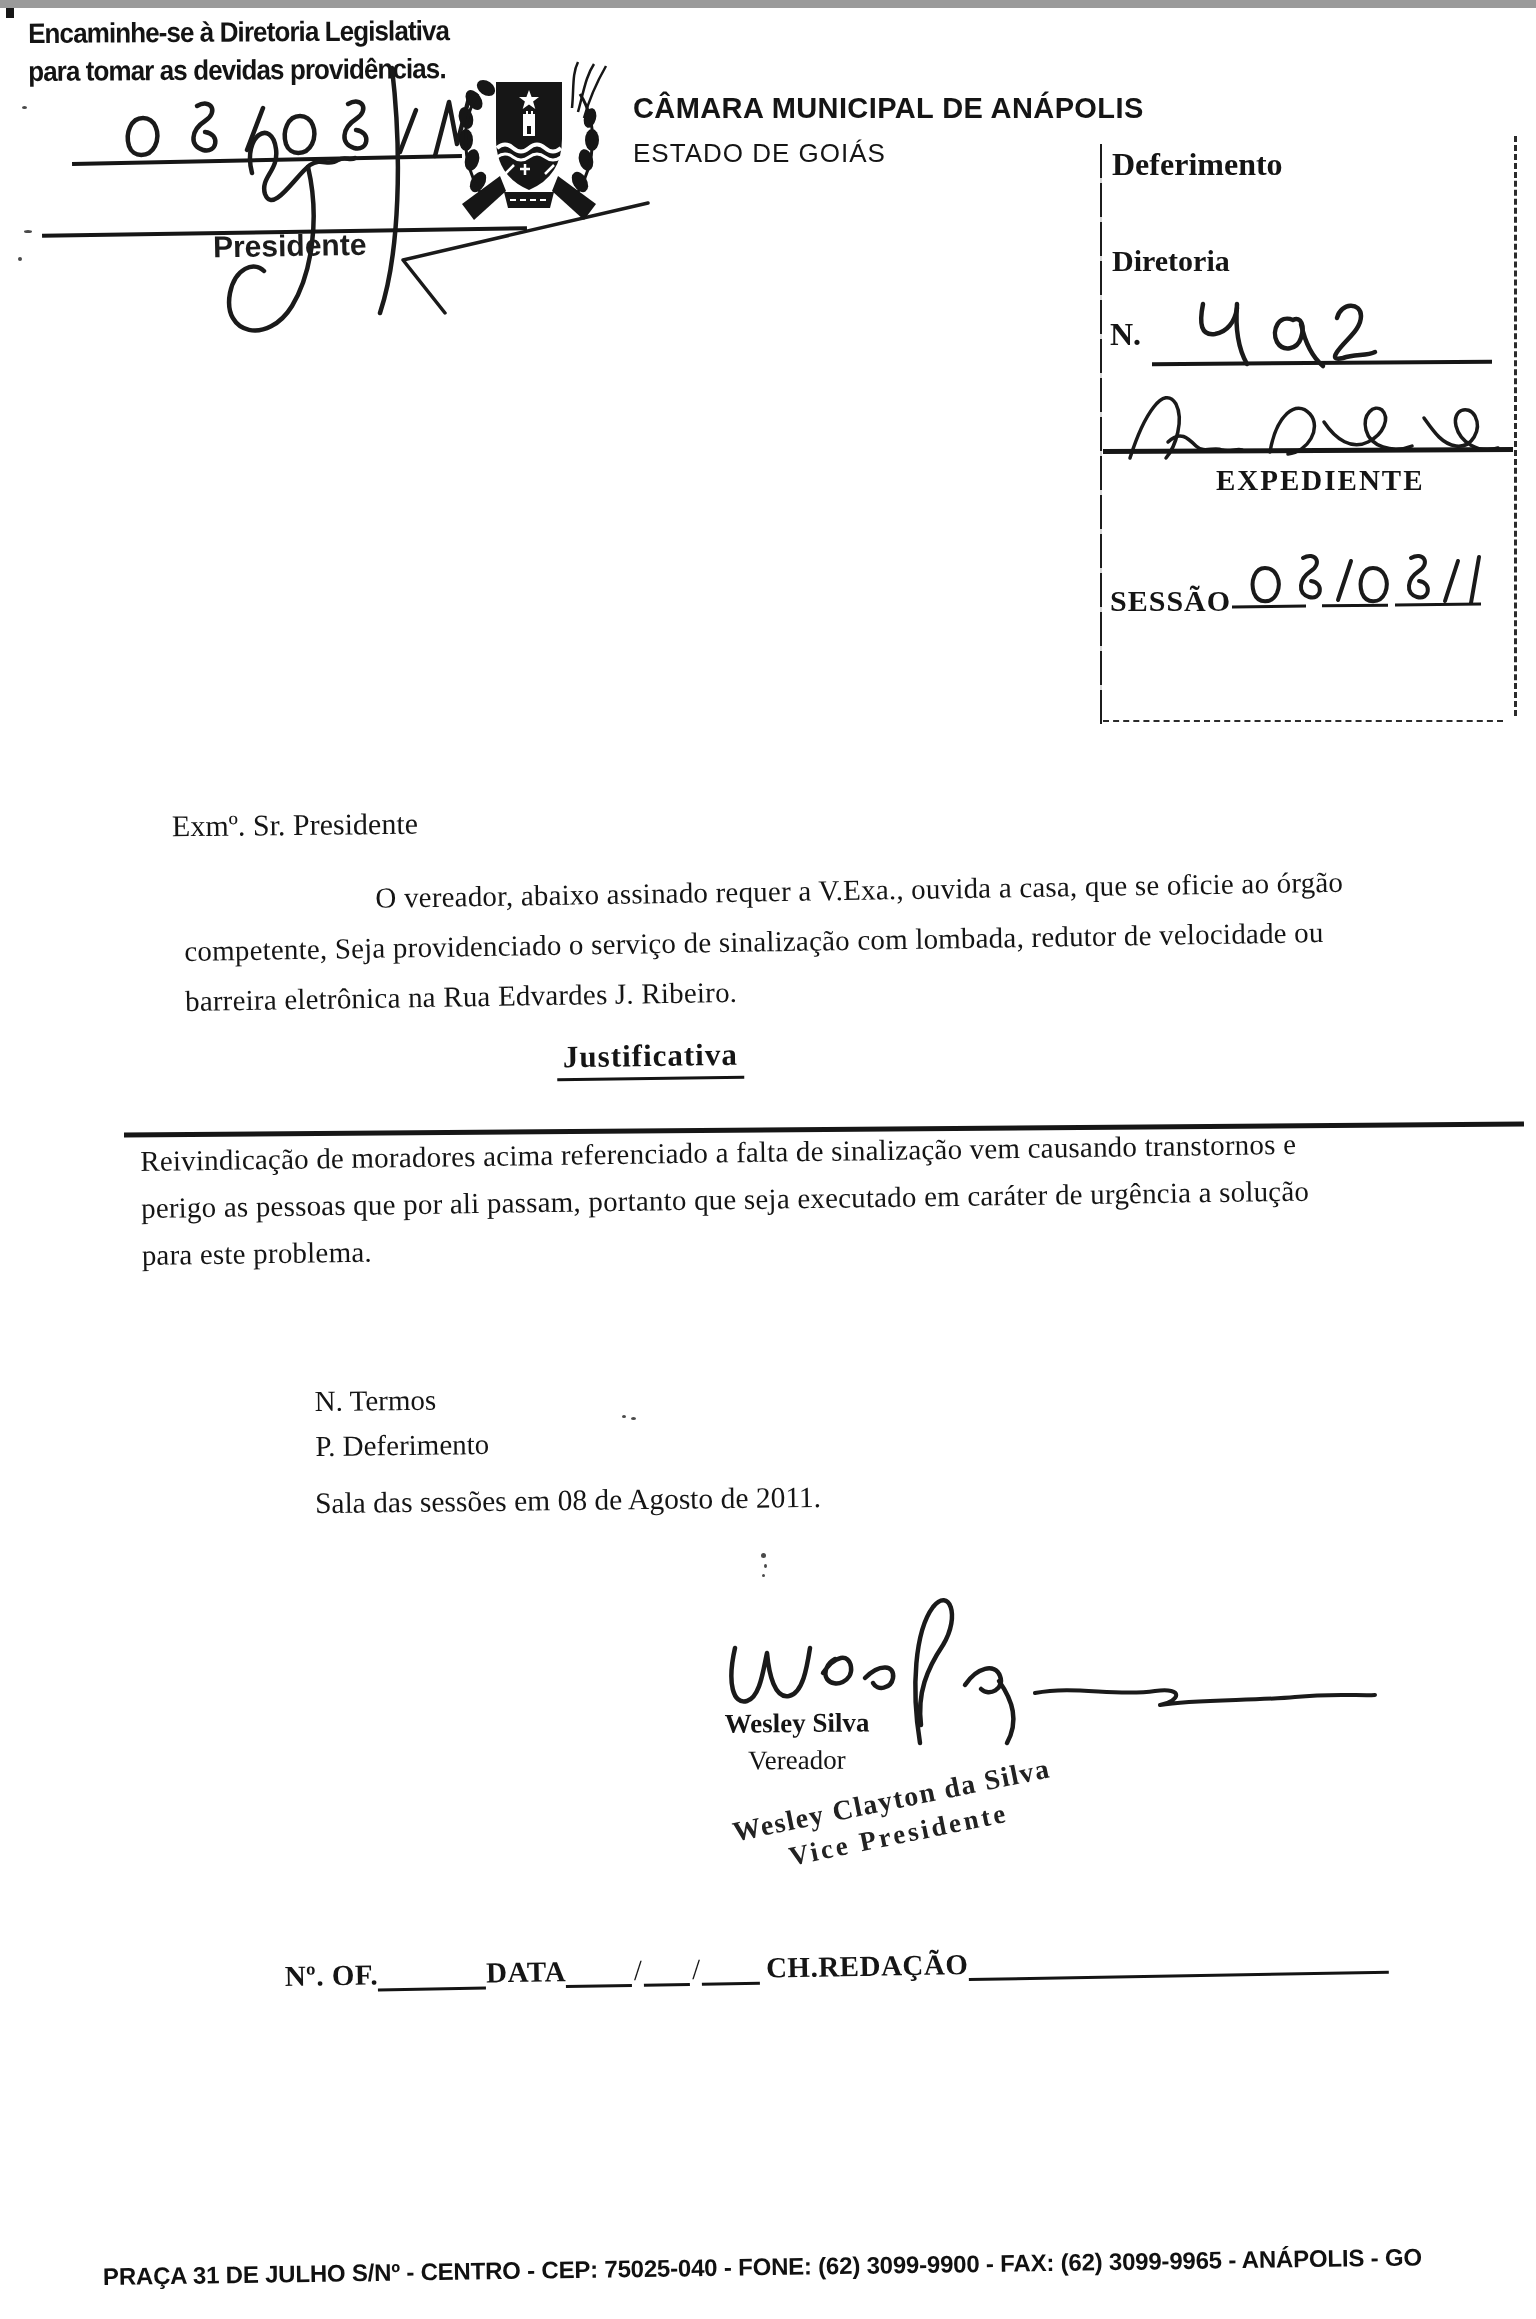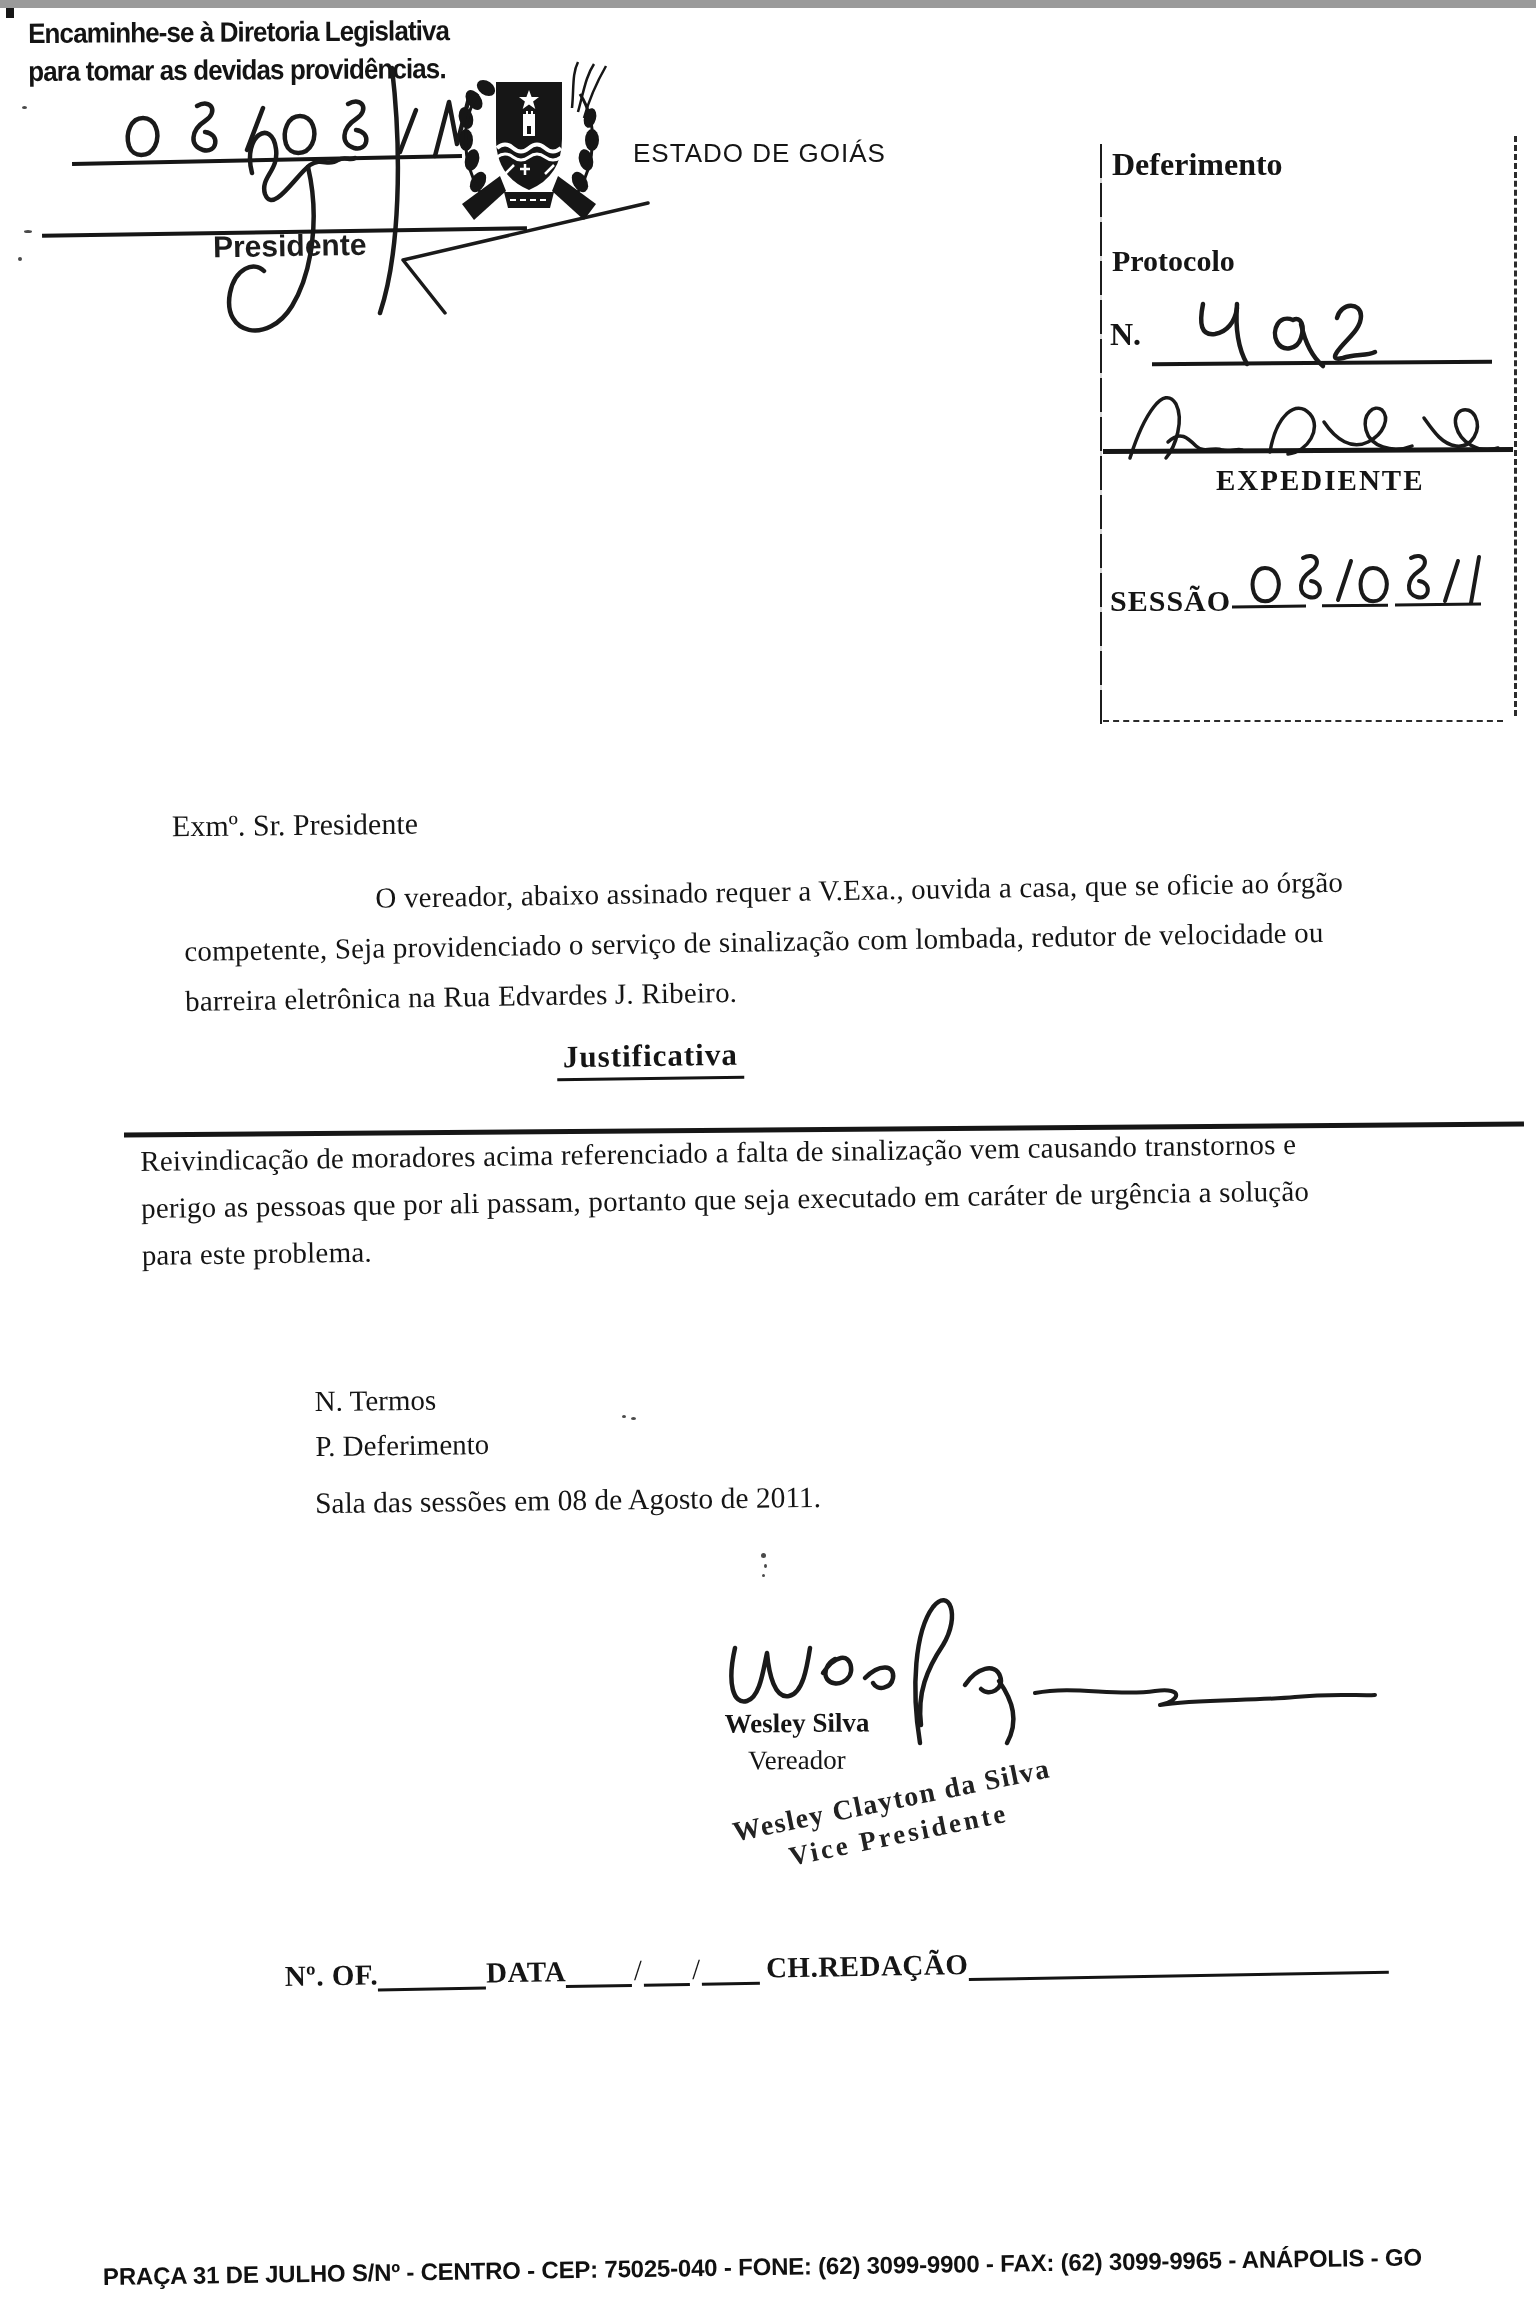--- a/index.html
+++ b/index.html
@@ -152,28 +152,29 @@
         <path d="M49,88 q8,-7 16,0 t16,0 t16,0 t16,0" stroke-width="4"></path>
         <path d="M49,97 q8,-6 16,0 t16,0 t16,0 t16,0" stroke-width="3"></path>
         <path d="M57,114 l9,-9" stroke-width="2.5"></path>
         <path d="M77,104 v11 M72,109 h10" stroke-width="2.5"></path>
         <path d="M97,114 l9,-9" stroke-width="2.5"></path>
         <path d="M62,140 h6 M72,140 h6 M82,140 h6 M92,140 h6" stroke-width="2"></path>
       </g>
     </svg>
   </div>
 
+  <div class="abs org-name">CÂMARA MUNICIPAL DE ANÁPOLIS</div>
   <div class="abs org-sub">ESTADO DE GOIÁS</div>
 
   <div class="abs box-left"></div>
   <div class="abs box-right"></div>
   <div class="abs box-bottom"></div>
 
   <div class="abs req-label">Deferimento</div>
-  <div class="abs protocolo-label">Protocolo</div>
+  <div class="abs protocolo-label">Diretoria</div>
   <div class="abs n-label">N.</div>
   <div class="abs rule n-underline"></div>
 
   <div class="abs" style="left:1175px;top:282px;" aria-label="492">
     <svg width="210" height="82" viewBox="0 0 210 82" fill="none" stroke="#1a1a1a" stroke-width="4.5" stroke-linecap="round" stroke-linejoin="round">
       <path d="M28,14 C24,34 26,46 40,44 C52,42 60,32 62,18"></path>
       <path d="M62,14 C60,40 64,60 72,74"></path>
       <path d="M118,30 C104,24 96,40 102,52 C108,62 122,60 126,48 C130,36 126,26 118,30"></path>
       <path d="M126,34 C130,52 136,66 148,76"></path>
       <path d="M162,28 C166,12 186,12 186,26 C186,40 170,50 162,62 C158,68 160,70 168,68 C180,64 192,66 200,62"></path>

